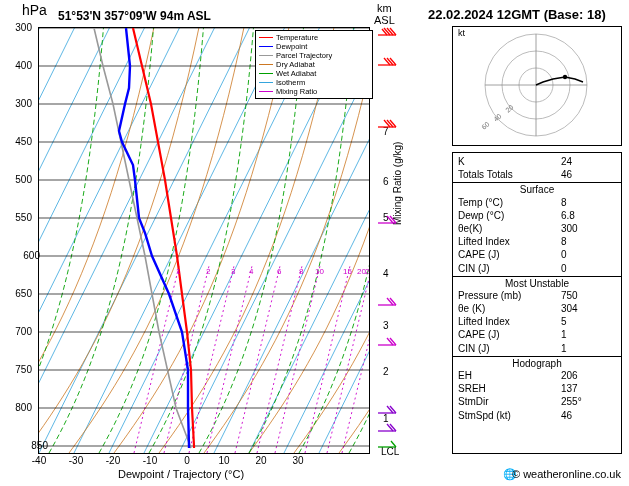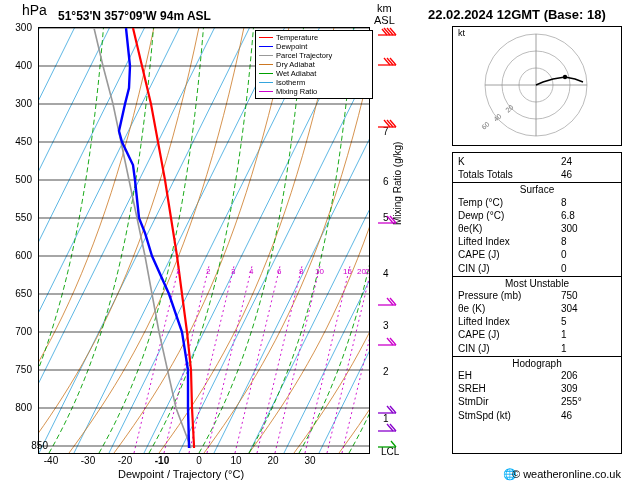--- a/index.html
+++ b/index.html
@@ -9,21 +9,21 @@
   #hpa-label{left:22px;top:2px;font-size:14px;color:#000;}
   #station-label{left:58px;top:9px;font-size:12px;color:#000;font-weight:bold;}
   #km-label{left:377px;top:2px;font-size:11px;color:#000;}
   #asl-label{left:374px;top:14px;font-size:11px;color:#000;}
   #date-label{left:428px;top:7px;font-size:13px;color:#000;font-weight:bold;}
   
   #plot{left:38px;top:27px;width:330px;height:425px;border:1px solid #000;background:#fff;overflow:hidden;}
   #plot svg{display:block;}
   #xaxis-title{left:118px;top:468px;font-size:11px;color:#000;}
   .ytick{position:absolute;font-size:10px;color:#000;text-align:right;width:30px;}
-  .xtick{position:absolute;font-size:10px;color:#000;text-align:center;width:26px;margin-left:12px;}
+  .xtick{position:absolute;font-size:10px;color:#000;text-align:center;width:26px;}
   .kmtick{position:absolute;font-size:10px;color:#000;}
   #mixing-axis-label{position:absolute;left:392px;top:225px;font-size:10px;color:#000;
      transform:rotate(-90deg);transform-origin:left top;white-space:nowrap;}
   
   #legend{left:255px;top:30px;width:110px;background:#fff;border:1px solid #000;padding:2px 3px;}
   #legend div{font-size:7.5px;line-height:9px;color:#000;white-space:nowrap;}
   #legend span.ln{display:inline-block;width:14px;height:0;border-top:1.5px solid #000;vertical-align:2px;margin-right:3px;}
   
   #barbcol{left:370px;top:27px;width:38px;height:425px;}
   
@@ -158,31 +158,31 @@
   <div><span class="ln" style="border-color:#35a5dd"></span><span>Isotherm</span></div>
   <div><span class="ln" style="border-color:#cc00cc"></span><span>Mixing Ratio</span></div>
 </div>
 
 <div class="ytick" style="left:2px;  top:22px;">300</div>
 <div class="ytick" style="left:2px;  top:60px;">400</div>
 <div class="ytick" style="left:2px;  top:98px;">300</div>
 <div class="ytick" style="left:2px;  top:136px;">450</div>
 <div class="ytick" style="left:2px;  top:174px;">500</div>
 <div class="ytick" style="left:2px;  top:212px;">550</div>
-<div class="ytick" style="left:2px;  top:250px;">600</div>
+<div class="ytick" style="left:10px;  top:250px;">600</div>
 <div class="ytick" style="left:2px;  top:288px;">650</div>
 <div class="ytick" style="left:2px;  top:326px;">700</div>
 <div class="ytick" style="left:2px;  top:364px;">750</div>
 <div class="ytick" style="left:2px;  top:402px;">800</div>
 <div class="ytick" style="left:18px;  top:440px;">850</div>
 
 <div class="xtick" style="left:26px;  top:455px;">-40</div>
 <div class="xtick" style="left:63px;  top:455px;">-30</div>
 <div class="xtick" style="left:100px; top:455px;">-20</div>
-<div class="xtick" style="left:137px; top:455px;font-weight:bold;">-10</div>
+<div class="xtick" style="left:137px; top:455px;">-10</div>
 <div class="xtick" style="left:174px; top:455px;">0</div>
 <div class="xtick" style="left:211px; top:455px;">10</div>
 <div class="xtick" style="left:248px; top:455px;">20</div>
 <div class="xtick" style="left:285px; top:455px;">30</div>
 <div class="abs" id="xaxis-title">Dewpoint / Trajectory (°C)</div>
 
 <div class="kmtick" style="left:383px; top:413px;">1</div>
 <div class="kmtick" style="left:383px; top:366px;">2</div>
 <div class="kmtick" style="left:383px; top:320px;">3</div>
 <div class="kmtick" style="left:383px; top:268px;">4</div>
@@ -336,21 +336,21 @@
       <span class="v">1</span>
     </div>
 
   <div class="hdr sep">Hodograph</div>
   <div class="row">
       <span class="k">EH</span>
       <span class="v">206</span>
     </div>
   <div class="row">
       <span class="k">SREH</span>
-      <span class="v">309</span>
+      <span class="v">137</span>
     </div>
   <div class="row">
       <span class="k">StmDir</span>
       <span class="v">255°</span>
     </div>
   <div class="row">
       <span class="k">StmSpd (kt)</span>
       <span class="v">46</span>
     </div>
 </div>

